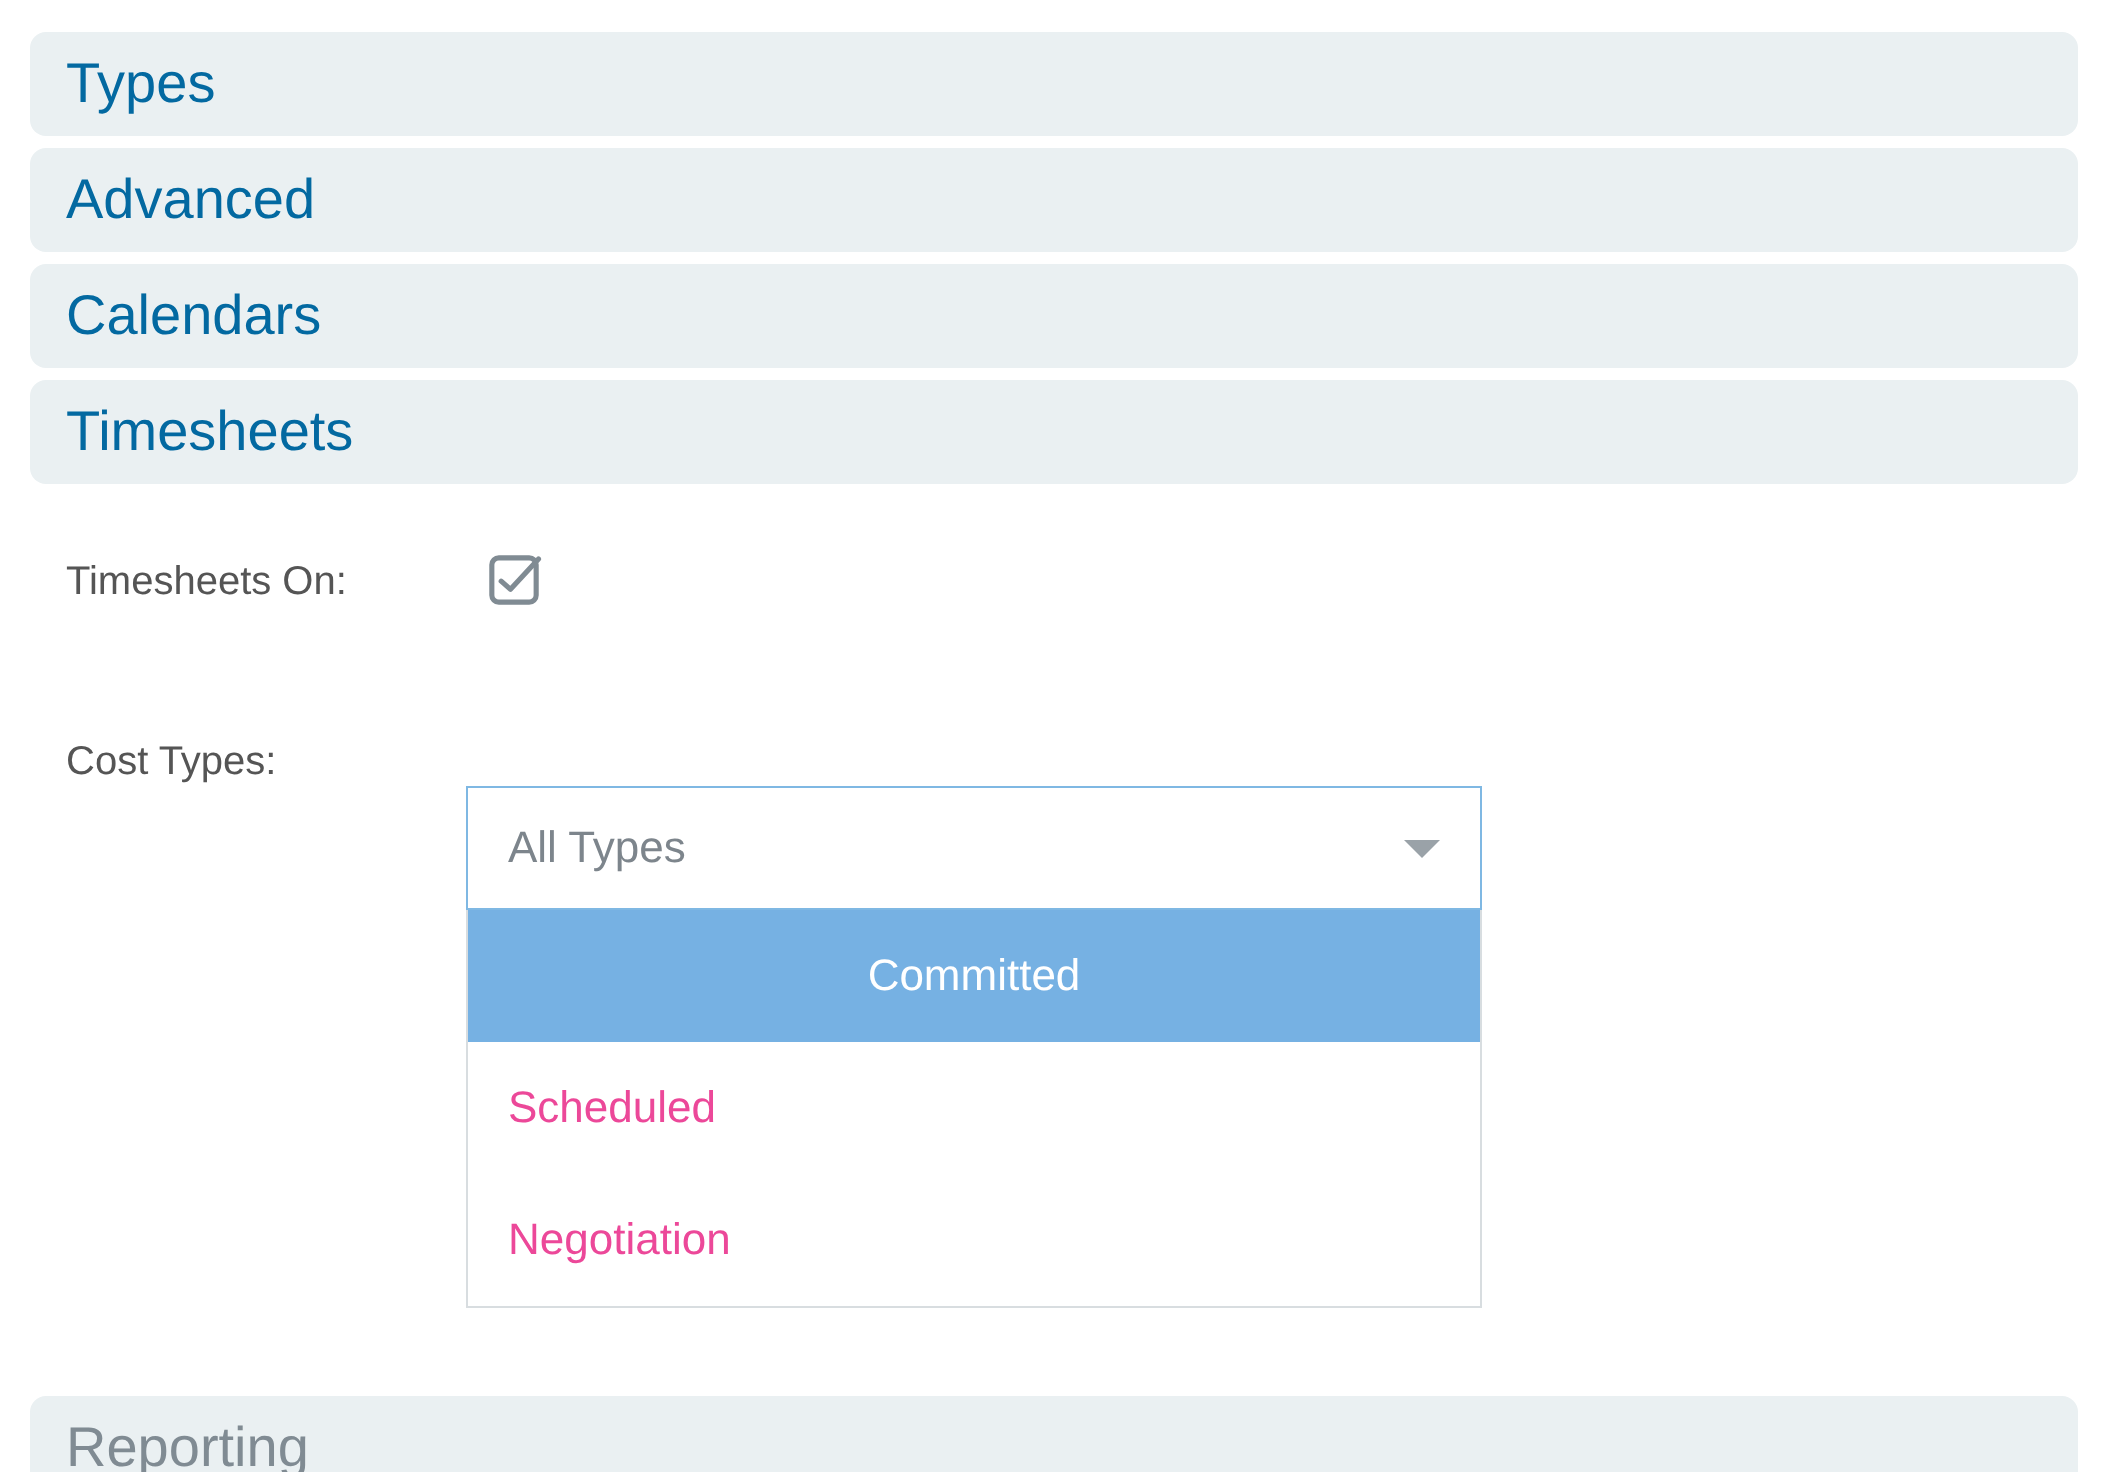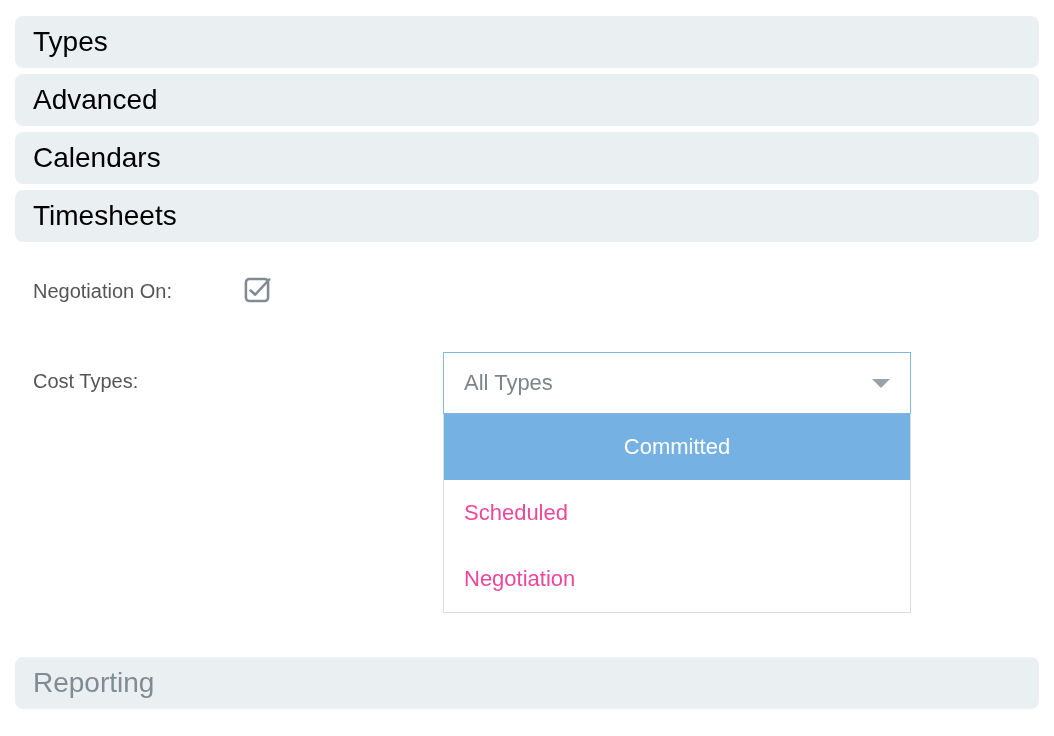--- a/index.html
+++ b/index.html
@@ -14,21 +14,21 @@
   }
   .page {
     padding: 10px 15px 0 15px;
   }
   .section-header {
     background: #eaf0f2;
     border-radius: 8px;
     padding: 10px 18px;
     margin: 6px 0;
     font-size: 28px;
-    color: #000000;
+    color: #0369a1;
     cursor: pointer;
     font-weight: 300;
   }
   .neg-content {
     padding: 28px 8px 24px 18px;
   }
   .row {
     display: flex;
     align-items: center;
     margin-bottom: 46px;
@@ -45,21 +45,21 @@
   }
   .checkbox-icon {
     width: 28px;
     height: 28px;
     stroke: #808b93;
     fill: none;
     stroke-width: 2.2;
   }
   .dropdown-root {
     position: relative;
-    width: 468px;
+    width: 508px;
     margin-left: 200px;
   }
   .dropdown-trigger {
     border: 1px solid #7fb8e3;
     height: 60px;
     display: flex;
     align-items: center;
     justify-content: space-between;
     padding: 0 20px;
     font-size: 22px;
@@ -126,30 +126,30 @@
     <span>Calendars</span>
   </div>
 
   <div class="section-header">
     <span>Timesheets</span>
   </div>
 
   <div class="neg-content">
 
     <div class="row">
-      <div class="row-label">Negotiation On:</div>
+      <div class="row-label">Timesheets On:</div>
       <div class="checkbox-wrap">
         <svg class="checkbox-icon" viewBox="0 0 24 24">
           <rect x="2.5" y="2.5" width="19" height="19" rx="3" ry="3"></rect>
           <polyline points="6.5,12.5 10.5,16 22.5,3" stroke-linecap="round" stroke-linejoin="round"></polyline>
         </svg>
       </div>
     </div>
 
-    <div class="row" style="margin-bottom:0; align-items:flex-start;">
+    <div class="row" style="margin-bottom:0; align-items:flex-start;flex-direction:column;">
       <div class="row-label" style="padding-top:18px;">Cost Types:</div>
 
       <div class="dropdown-root">
         <div class="dropdown-trigger">
           <span>All Types</span>
           <span class="caret-down"></span>
         </div>
         <div class="dropdown-list">
           <div class="dropdown-item highlight">
             <span>Committed</span>

